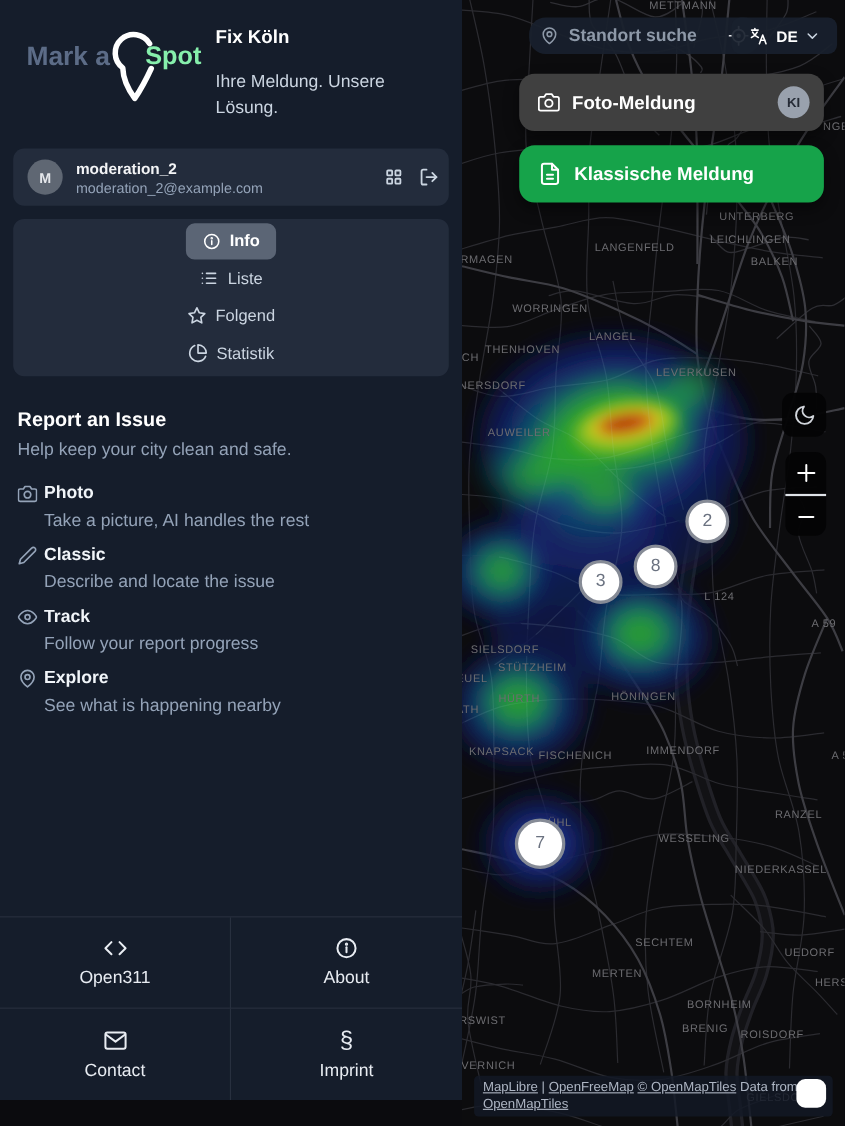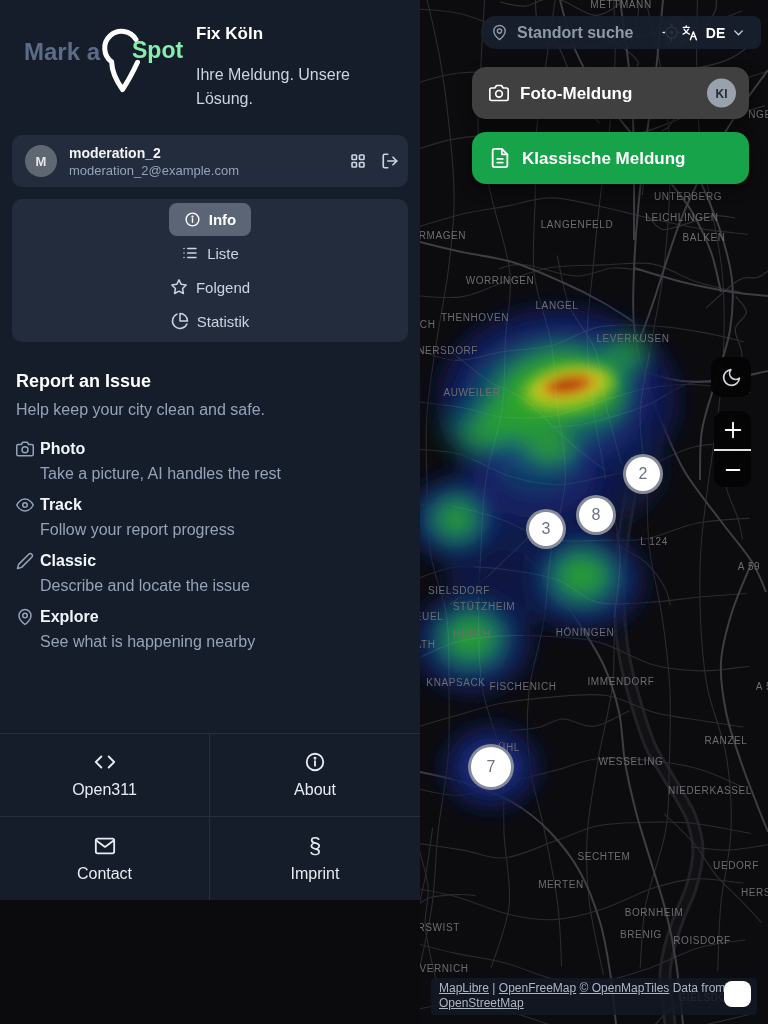--- a/index.html
+++ b/index.html
@@ -1,20 +1,20 @@
 <!DOCTYPE html>
 <html lang="de"><head>
 <meta charset="utf-8">
 <title>Fix Köln</title>
 <style>
 * { margin:0; padding:0; box-sizing:border-box; }
 html,body { width:768px; height:1024px; overflow:hidden; background:#0b0b0e; }
 body { font-family:"Liberation Sans", sans-serif; }
 .app { display:flex; width:768px; height:1024px; }
-.side { width:420px; height:900px; background:#151d2b; display:flex; flex-direction:column; position:relative; z-index:5; }
+.side { width:420px; height:1000px; background:#151d2b; display:flex; flex-direction:column; position:relative; z-index:5; }
 .map { position:relative; width:348px; height:1024px; background:#0c0c0f; overflow:hidden; }
 
 
 .logorow { display:flex; padding:14px 16px 10px 16px; }
 .logo { position:relative; width:168px; height:86px; flex:none; }
 .marka { position:absolute; left:8px; top:24px; font-size:24px; font-weight:bold; color:#5c6c87; letter-spacing:0px; }
 .logo svg { position:absolute; left:0; top:0; }
 .spot { position:absolute; left:116px; top:23px; font-size:23px; font-weight:bold; color:#86efac; }
 .titleblock { padding:10px 0 0 12px; }
 .titleblock h1 { color:#fff; font-size:17px; font-weight:bold; margin-bottom:19px; }
@@ -155,35 +155,35 @@
               <path d="M23 19a2 2 0 0 1-2 2H3a2 2 0 0 1-2-2V8a2 2 0 0 1 2-2h4l2-3h6l2 3h4a2 2 0 0 1 2 2z"></path>
               <circle cx="12" cy="13" r="4"></circle>
             </svg>
           <span class="ftitle">Photo</span>
         </div>
         <div class="fdesc">Take a picture, AI handles the rest</div>
       </div>
       <div class="feat">
         <div class="featrow">
           <svg width="18" height="18" viewBox="0 0 24 24" fill="none" stroke="#94a3b8" stroke-width="2" stroke-linecap="round" stroke-linejoin="round">
+              <path d="M17 3a2.83 2.83 0 1 1 4 4L7.5 20.5 2 22l1.5-5.5z"></path>
+            </svg>
+          <span class="ftitle">Classic</span>
+        </div>
+        <div class="fdesc">Describe and locate the issue</div>
+      </div>
+      <div class="feat">
+        <div class="featrow">
+          <svg width="18" height="18" viewBox="0 0 24 24" fill="none" stroke="#94a3b8" stroke-width="2" stroke-linecap="round" stroke-linejoin="round">
               <path d="M1 12s4-8 11-8 11 8 11 8-4 8-11 8-11-8-11-8z"></path>
               <circle cx="12" cy="12" r="3"></circle>
             </svg>
           <span class="ftitle">Track</span>
         </div>
         <div class="fdesc">Follow your report progress</div>
-      </div>
-      <div class="feat">
-        <div class="featrow">
-          <svg width="18" height="18" viewBox="0 0 24 24" fill="none" stroke="#94a3b8" stroke-width="2" stroke-linecap="round" stroke-linejoin="round">
-              <path d="M17 3a2.83 2.83 0 1 1 4 4L7.5 20.5 2 22l1.5-5.5z"></path>
-            </svg>
-          <span class="ftitle">Classic</span>
-        </div>
-        <div class="fdesc">Describe and locate the issue</div>
       </div>
       <div class="feat">
         <div class="featrow">
           <svg width="18" height="18" viewBox="0 0 24 24" fill="none" stroke="#94a3b8" stroke-width="2" stroke-linecap="round" stroke-linejoin="round">
               <path d="M20 10c0 6-8 12-8 12s-8-6-8-12a8 8 0 0 1 16 0z"></path>
               <circle cx="12" cy="10" r="3"></circle>
             </svg>
           <span class="ftitle">Explore</span>
         </div>
         <div class="fdesc">See what is happening nearby</div>
@@ -494,16 +494,16 @@
             <line x1="5" y1="12" x2="19" y2="12"></line>
           </svg>
         </div>
     </div>
 
     <div class="cluster" style="left:203px; top:454px; width:40px; height:40px;">2</div>
     <div class="cluster" style="left:156px; top:495px; width:40px; height:40px;">8</div>
     <div class="cluster" style="left:106px; top:509px; width:40px; height:40px;">3</div>
     <div class="cluster" style="left:48px; top:744px; width:46px; height:46px;">7</div>
 
-    <div class="attrib"><a>MapLibre</a> | <a>OpenFreeMap</a> <a>© OpenMapTiles</a> Data from <a>OpenStreetMap</a></div>
+    <div class="attrib"><a>MapLibre</a> | <a>OpenFreeMap</a> <a>© OpenMapTiles</a> Data from <a>OpenMapTiles</a></div>
     <div class="attrbtn"></div>
   </div>
 </div>
 
 </body></html>

